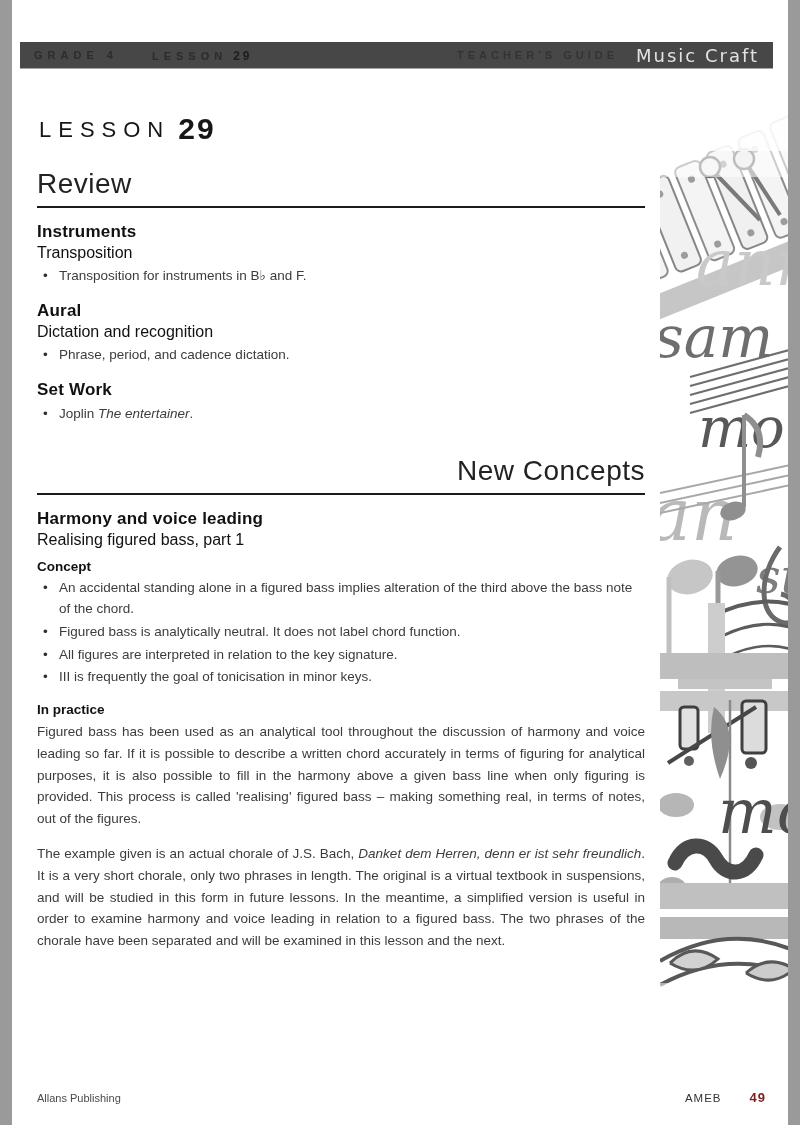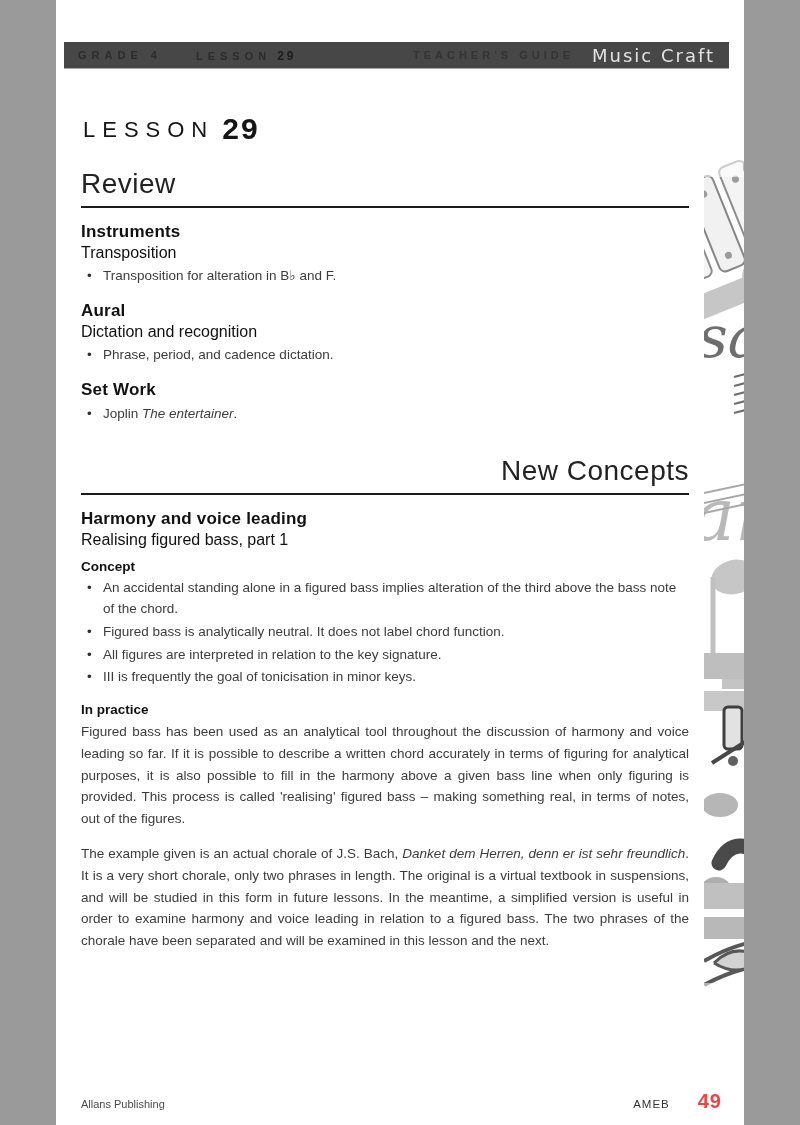--- a/index.html
+++ b/index.html
@@ -1,16 +1,16 @@
 <!DOCTYPE html>
 <html><head>
 <meta charset="utf-8">
 <style>
   html,body{margin:0;padding:0;background:#9a9a9a;}
-  .page{position:relative;width:688px;height:1125px;background:#ffffff;margin:0 auto;
+  .page{position:relative;width:776px;height:1125px;background:#ffffff;margin:0 auto;
         font-family:"Liberation Sans",sans-serif;overflow:hidden;}
 
   
   .header-bar{position:absolute;top:42px;left:8px;right:15px;height:26px;background:#474747;
               display:flex;align-items:center;padding:0 14px;box-sizing:border-box;
               box-shadow:0 1px 0 rgba(0,0,0,.35);}
   .hb-left{display:flex;align-items:center;gap:34px;}
   .hb-grade,.hb-lesson-word{font-size:11px;font-weight:700;letter-spacing:5px;color:#2c2c2c;}
   .hb-lesson-num{font-size:12px;font-weight:900;letter-spacing:3px;color:#1d1d1d;margin-left:6px;}
   .hb-right{margin-left:auto;display:flex;align-items:center;}
@@ -40,21 +40,21 @@
   .nc-gap{margin-top:30px;text-align:right;}
 
   
   .art-strip{position:absolute;left:648px;top:115px;width:140px;height:905px;}
 
   
   .footer{position:absolute;left:25px;right:22px;top:1090px;display:flex;align-items:baseline;}
   .f-pub{font-size:11px;color:#4a4a4a;}
   .f-right{margin-left:auto;display:flex;align-items:baseline;gap:28px;}
   .f-board{font-size:11.5px;color:#333;letter-spacing:1px;}
-  .f-page{font-size:20px;font-weight:900;color:#ef4444;letter-spacing:1px;}
+  .f-page{font-size:13px;font-weight:900;color:#7f1d1d;letter-spacing:1px;}
 </style>
 </head>
 <body>
 
 <div class="page">
 
   <div class="header-bar">
     <div class="hb-left">
       <span class="hb-grade">GRADE 4</span>
       <span>
@@ -72,21 +72,21 @@
     <div class="lesson-title">
       <span class="lt-word">LESSON</span><span class="lt-num">29</span>
     </div>
 
     <div class="big-heading">Review</div>
     <div class="rule"></div>
 
     <div class="h-bold">Instruments</div>
     <div class="h-sub">Transposition</div>
     <ul class="bullets">
-      <li><span>Transposition for alteration in B♭ and F.</span></li>
+      <li><span>Transposition for instruments in B♭ and F.</span></li>
     </ul>
 
     <div class="h-bold">Aural</div>
     <div class="h-sub">Dictation and recognition</div>
     <ul class="bullets">
       <li><span>Phrase, period, and cadence dictation.</span></li>
     </ul>
 
     <div class="h-bold">Set Work</div>
     <ul class="bullets">

